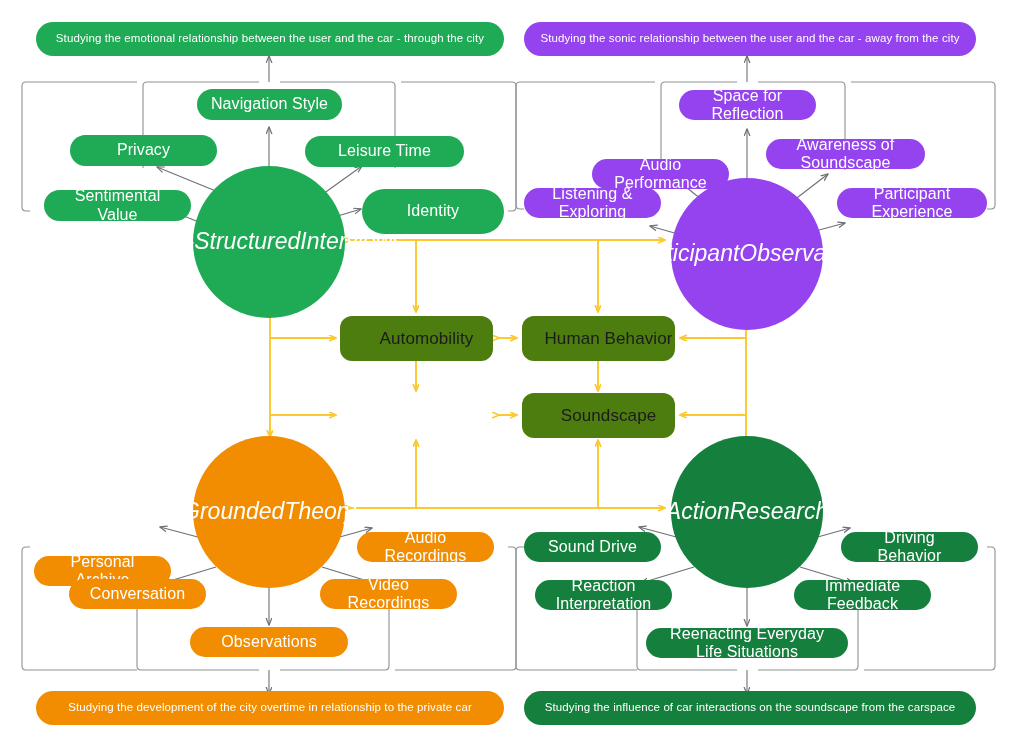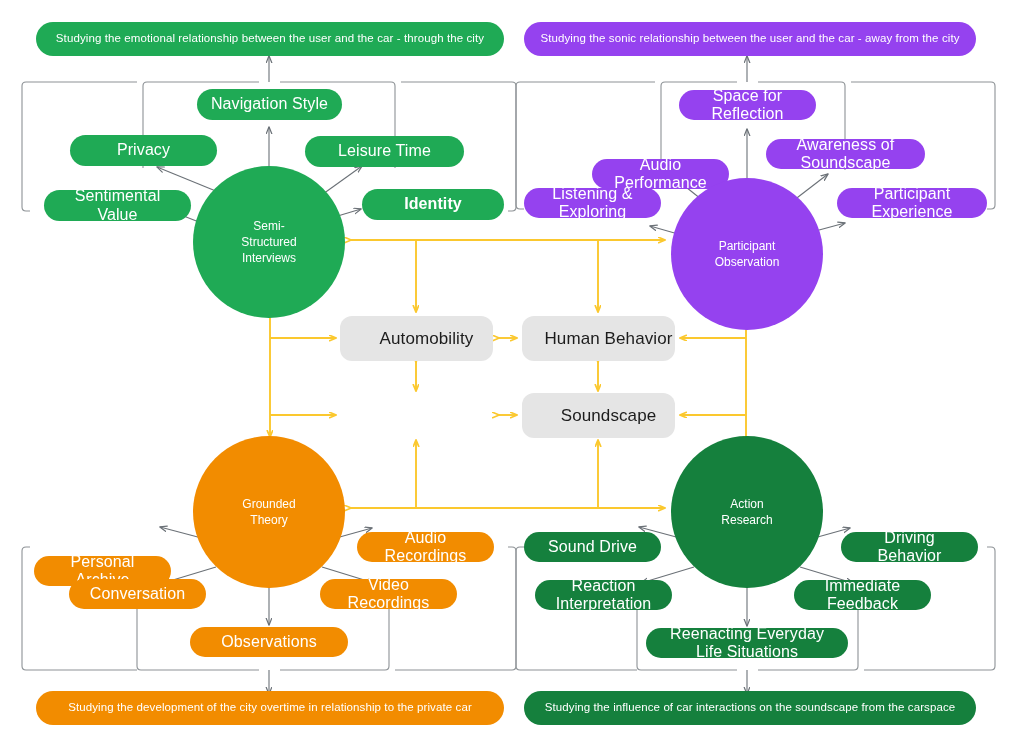--- a/index.html
+++ b/index.html
@@ -6,28 +6,28 @@
   html,body{margin:0;padding:0;background:#ffffff;}
   body{font-family:"Liberation Sans","DejaVu Sans",sans-serif;-webkit-font-smoothing:antialiased;}
   #stage{position:relative;width:1013px;height:744px;background:#ffffff;overflow:hidden;}
   #wires{position:absolute;left:0;top:0;width:1013px;height:744px;pointer-events:none;}
 
   .node{position:absolute;box-sizing:border-box;display:flex;align-items:center;
         justify-content:center;text-align:center;color:#ffffff;border-radius:999px;
         line-height:1.15;}
   .banner{font-size:11.5px;letter-spacing:.1px;padding:12px 14px;}
   .sub{font-size:16px;letter-spacing:.1px;padding:0 12px;}
-  .hub{border-radius:50%;font-size:12px;line-height:1.35;flex-direction:column;}
+  .hub{border-radius:50%;font-size:23px;line-height:1.35;flex-direction:row;font-style:italic;}
   .core{color:#1c1c1c;font-size:17px;border-radius:12px;letter-spacing:.1px;}
 
   .g-green{background:#1faa55;}
   .g-purple{background:#9542ef;}
   .g-orange{background:#f28c00;}
   .g-blue{background:#15803d;}
-  .g-yellow{background:#e5e5e5;padding-left:20px;}
+  .g-yellow{background:#4d7c0f;padding-left:20px;}
 </style>
 </head>
 <body>
 
 <div id="stage">
 
   <svg id="wires" viewBox="0 0 1013 744">
     <defs>
       <marker id="ahGrey" markerWidth="9" markerHeight="9" refX="7.4" refY="3.4" orient="auto" markerUnits="userSpaceOnUse">
         <path d="M0.6,0.6 L7.6,3.4 L0.6,6.2" fill="none" stroke="#6b7177" stroke-width="1.2" stroke-linecap="round" stroke-linejoin="round"></path>
@@ -135,21 +135,21 @@
 
   <div class="node banner g-green" style="left:36px;top:22px;width:468px;height:34px;">Studying the emotional relationship between the user and the car - through the city</div>
   <div class="node banner g-purple" style="left:524px;top:22px;width:452px;height:34px;">Studying the sonic relationship between  the user and the car - away from the city</div>
   <div class="node banner g-orange" style="left:36px;top:691px;width:468px;height:34px;">Studying the development of the city overtime in relationship to the private car</div>
   <div class="node banner g-blue" style="left:524px;top:691px;width:452px;height:34px;">Studying the influence of car interactions on the soundscape from the carspace</div>
 
   <div class="node sub g-green" style="left:197px;top:89px;width:145px;height:31px;">Navigation Style</div>
   <div class="node sub g-green" style="left:70px;top:135px;width:147px;height:31px;">Privacy</div>
   <div class="node sub g-green" style="left:305px;top:136px;width:159px;height:31px;">Leisure Time</div>
   <div class="node sub g-green" style="left:44px;top:190px;width:147px;height:31px;">Sentimental Value</div>
-  <div class="node sub g-green" style="left:362px;top:189px;width:142px;height:31px;font-weight:bold;">Identity</div>
+  <div class="node sub g-green" style="left:362px;top:189px;width:142px;height:45px;">Identity</div>
 
   <div class="node sub g-purple" style="left:679px;top:90px;width:137px;height:30px;">Space for Reflection</div>
   <div class="node sub g-purple" style="left:592px;top:139px;width:137px;height:30px;margin-top:20px;">Audio Performance</div>
   <div class="node sub g-purple" style="left:766px;top:139px;width:159px;height:30px;">Awareness of Soundscape</div>
   <div class="node sub g-purple" style="left:524px;top:188px;width:137px;height:30px;">Listening &amp; Exploring</div>
   <div class="node sub g-purple" style="left:837px;top:188px;width:150px;height:30px;">Participant Experience</div>
 
   <div class="node sub g-orange" style="left:34px;top:556px;width:137px;height:30px;">Personal Archive</div>
   <div class="node sub g-orange" style="left:357px;top:532px;width:137px;height:30px;">Audio Recordings</div>
   <div class="node sub g-orange" style="left:69px;top:579px;width:137px;height:30px;">Conversation</div>

